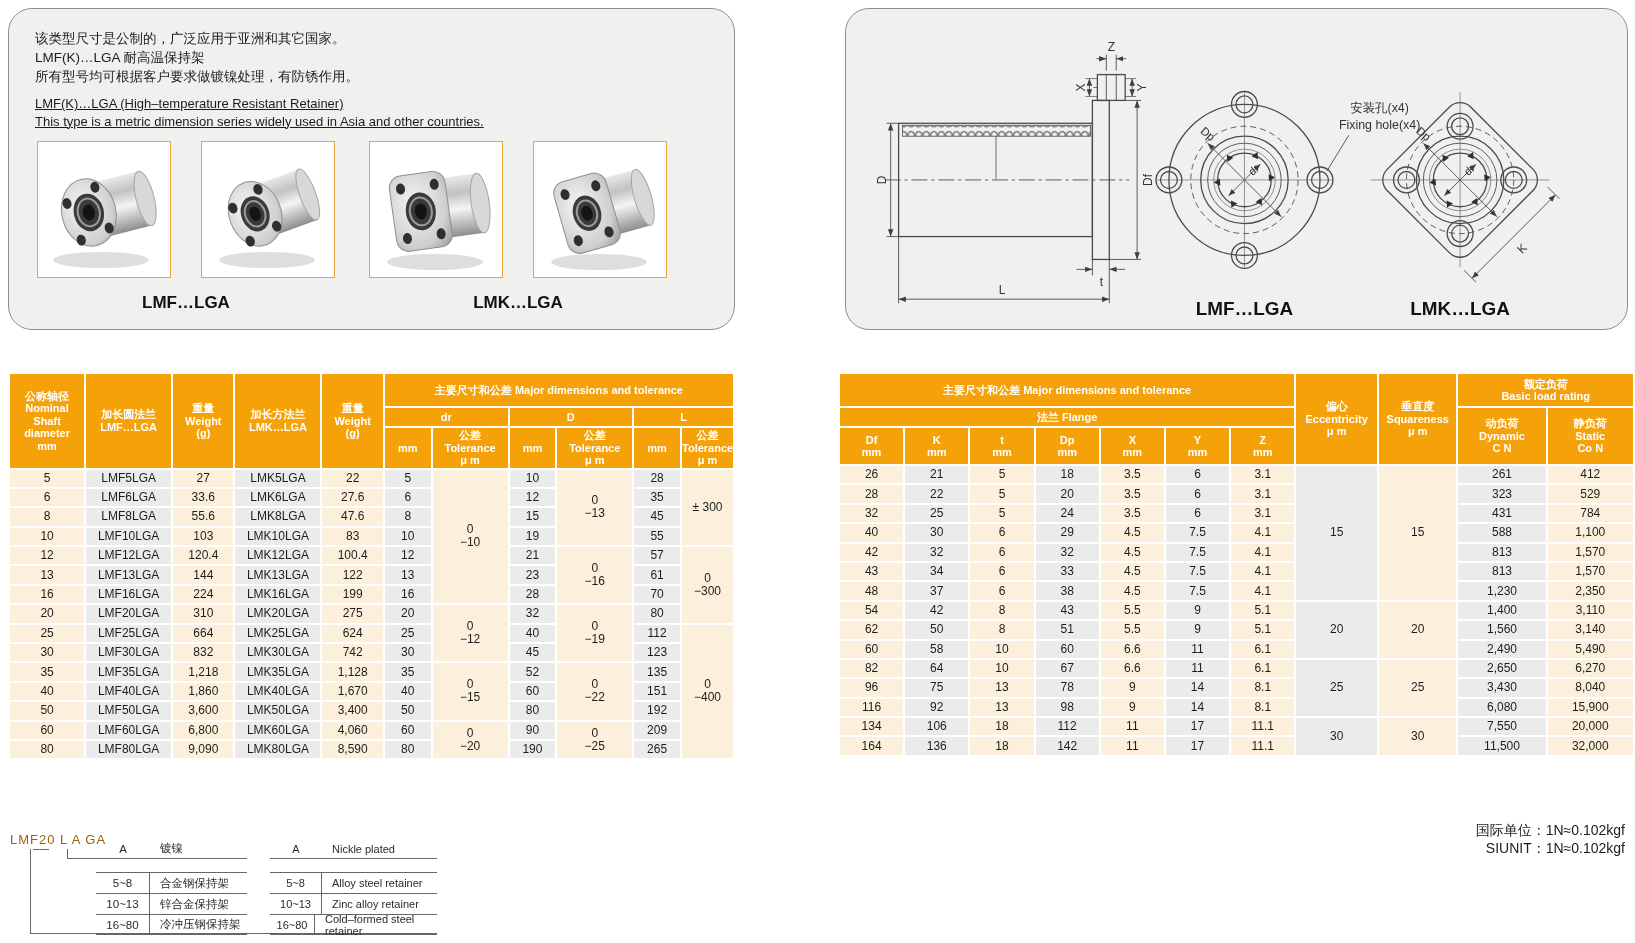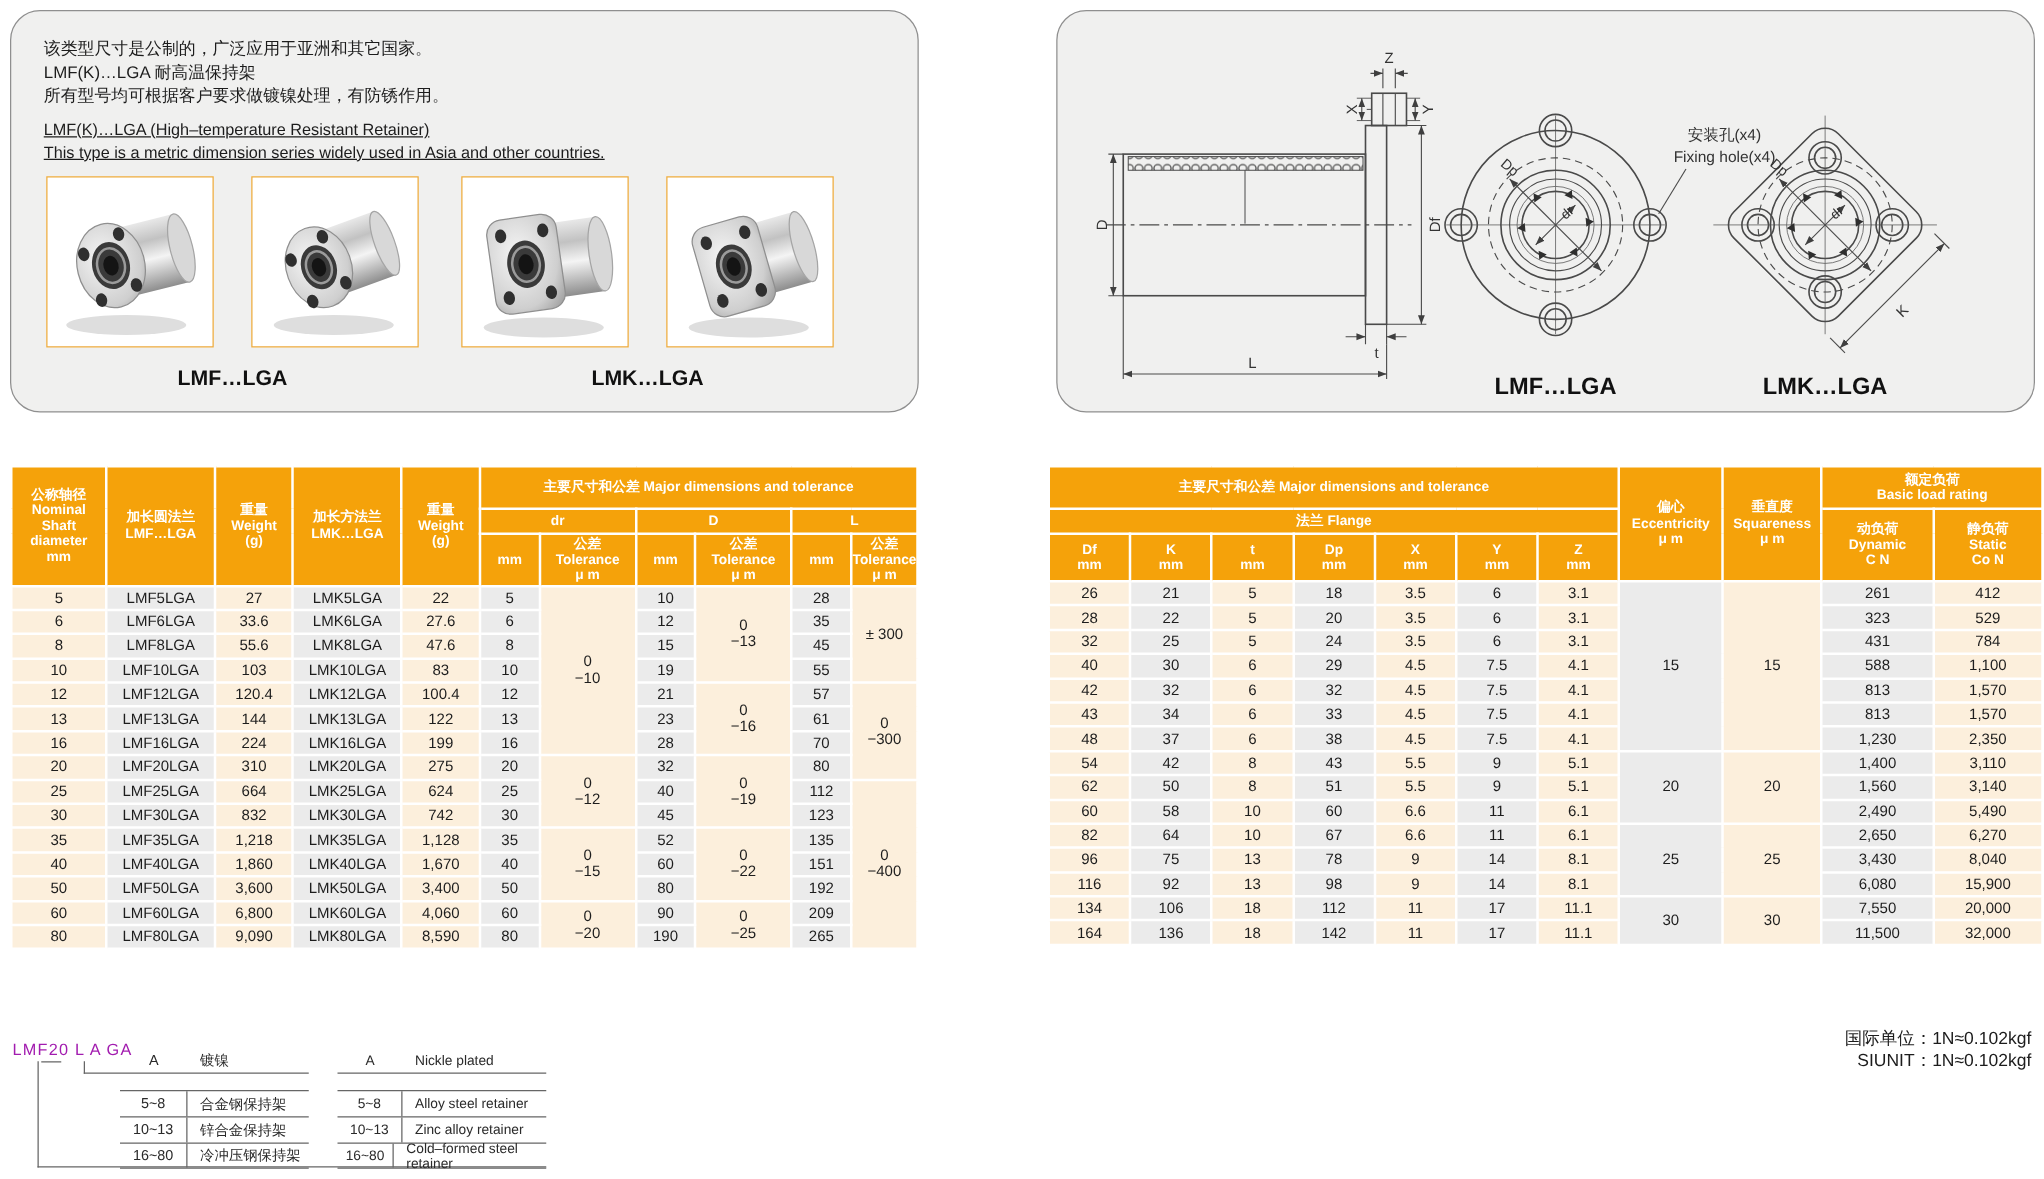--- a/index.html
+++ b/index.html
@@ -24,21 +24,21 @@
   table.spec{position:absolute;top:372px;border-collapse:collapse;table-layout:fixed;}
   #left-table{left:8px;width:727px;}
   #right-table{left:838px;width:797px;}
   table.spec th{background:#f5a20a;color:#fff;font-weight:bold;font-size:11px;line-height:12.5px;border:2px solid #fff;padding:1px 0;white-space:pre-line;text-align:center;vertical-align:middle;}
   table.spec td{font-size:12px;border:2px solid #fff;padding:0;height:17.4px;text-align:center;vertical-align:middle;white-space:pre-line;line-height:13px;color:#1d1d1d;}
   tr.hr1{height:34px;} tr.hr2{height:20px;} tr.hr3{height:38px;}
   td.col-a{background:#fcefdc;} td.col-b{background:#ebebeb;}
 
   
   #part-code{position:absolute;left:0;top:0;width:100%;height:100%;pointer-events:none;}
-  .pc-text{position:absolute;font-size:13px;color:#a21caf;letter-spacing:1px;}
+  .pc-text{position:absolute;font-size:13px;color:#a16207;letter-spacing:1px;}
   .pc-line{position:absolute;background:#666;}
   .mini{position:absolute;font-size:11.5px;color:#2a2a2a;}
   .mini-row{display:flex;align-items:center;box-sizing:border-box;}
   .mini-c1{box-sizing:border-box;text-align:center;}
   .mini-c2{box-sizing:border-box;padding-left:10px;}
 
   #si-note{position:absolute;right:10px;top:822px;text-align:right;font-size:14px;line-height:17.5px;color:#1c1c1c;}
 
   svg text{font-family:"Liberation Sans","DejaVu Sans",sans-serif;}
 </style>

